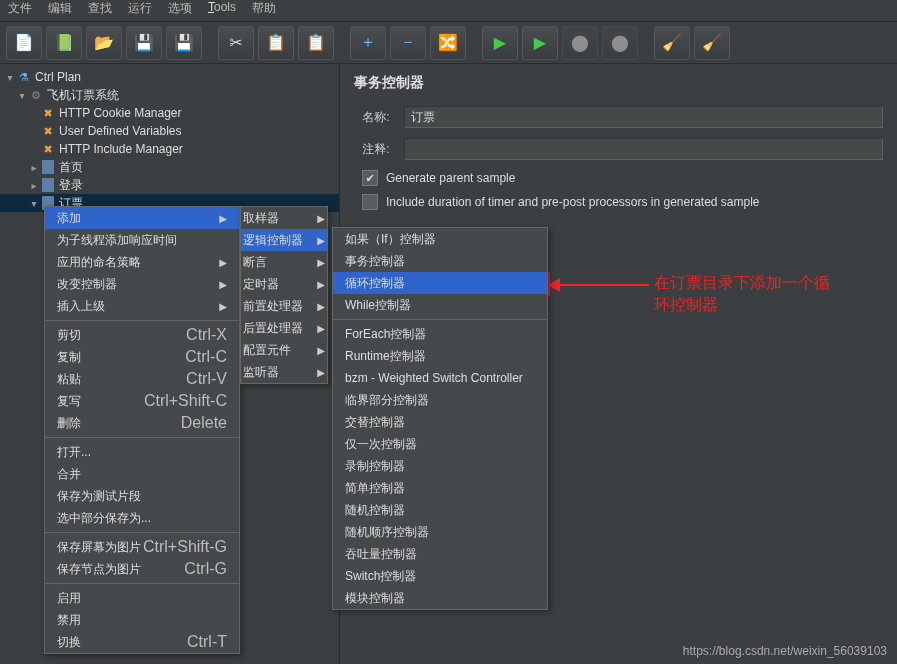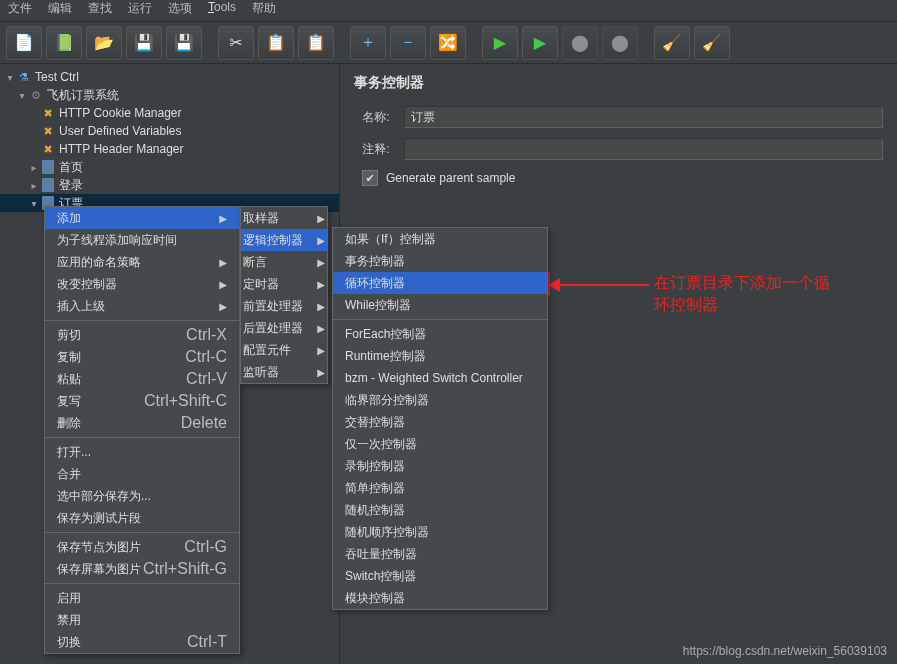--- a/index.html
+++ b/index.html
@@ -81,38 +81,38 @@
   <div class="tsep"></div>
   <div class="tbtn">🧹</div>
   <div class="tbtn">🧹</div>
 </div>
 
 <div class="main">
   <div class="tree">
     <div class="tree-row" style="padding-left:4px">
         <span class="exp">▾</span>
         <span class="ic ic-flask">⚗</span>
-        <span>Test Ctrl</span>
+        <span>Ctrl Plan</span>
       </div>
     <div class="tree-row" style="padding-left:16px">
         <span class="exp">▾</span>
         <span class="ic ic-gear">⚙</span>
         <span>飞机订票系统</span>
       </div>
     <div class="tree-row" style="padding-left:40px">
         <span class="ic ic-x">✖</span>
         <span>HTTP Cookie Manager</span>
       </div>
     <div class="tree-row" style="padding-left:40px">
         <span class="ic ic-x">✖</span>
         <span>User Defined Variables</span>
       </div>
     <div class="tree-row" style="padding-left:40px">
         <span class="ic ic-x">✖</span>
-        <span>HTTP Header Manager</span>
+        <span>HTTP Include Manager</span>
       </div>
     <div class="tree-row" style="padding-left:28px">
         <span class="exp">▸</span>
         <span class="ic">
           <span class="ic-page"></span>
         </span>
         <span>首页</span>
       </div>
     <div class="tree-row" style="padding-left:28px">
         <span class="exp">▸</span>
@@ -143,20 +143,24 @@
       <input value="订票" style="">
     </div>
     <div class="form-row">
       <label>注释:</label>
       <input value="" style="">
     </div>
     <div class="chk-row">
       <span class="chk">✔</span>
       <span>Generate parent sample</span>
     </div>
+    <div class="chk-row">
+      <span class="chk"></span>
+      <span>Include duration of timer and pre-post processors in generated sample</span>
+    </div>
   </div>
 </div>
 
 <div class="ctx" style="left:44px;top:206px;width:196px">
   <div class="ctx-item hov">
       <span>添加</span>
       <span class="ctx-arrow">▶</span>
     </div>
   <div class="ctx-item">
       <span>为子线程添加响应时间</span>
@@ -195,33 +199,33 @@
       <span class="k">Delete</span>
     </div>
   <div class="ctx-sep"></div>
   <div class="ctx-item">
       <span>打开...</span>
     </div>
   <div class="ctx-item">
       <span>合并</span>
     </div>
   <div class="ctx-item">
+      <span>保存为测试片段</span>
+    </div>
+  <div class="ctx-item">
       <span>选中部分保存为...</span>
     </div>
-  <div class="ctx-item">
-      <span>保存为测试片段</span>
-    </div>
-  <div class="ctx-sep"></div>
+  <div class="ctx-sep"></div>
+  <div class="ctx-item">
+      <span>保存屏幕为图片</span>
+      <span class="k">Ctrl+Shift-G</span>
+    </div>
   <div class="ctx-item">
       <span>保存节点为图片</span>
       <span class="k">Ctrl-G</span>
-    </div>
-  <div class="ctx-item">
-      <span>保存屏幕为图片</span>
-      <span class="k">Ctrl+Shift-G</span>
     </div>
   <div class="ctx-sep"></div>
   <div class="ctx-item">
       <span>启用</span>
     </div>
   <div class="ctx-item">
       <span>禁用</span>
     </div>
   <div class="ctx-item">
       <span>切换</span>

